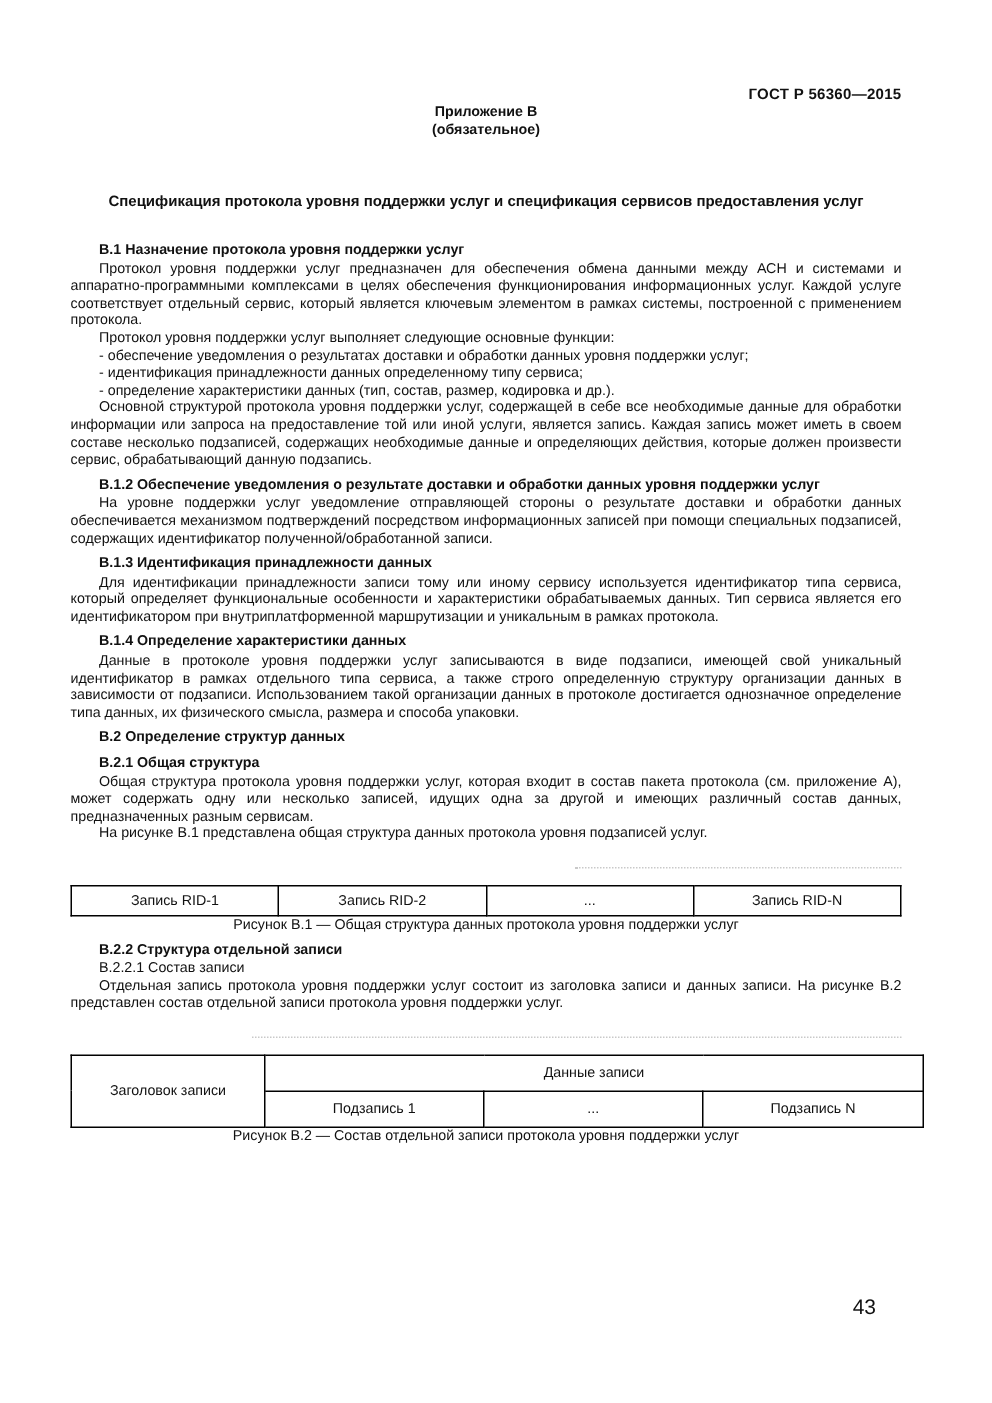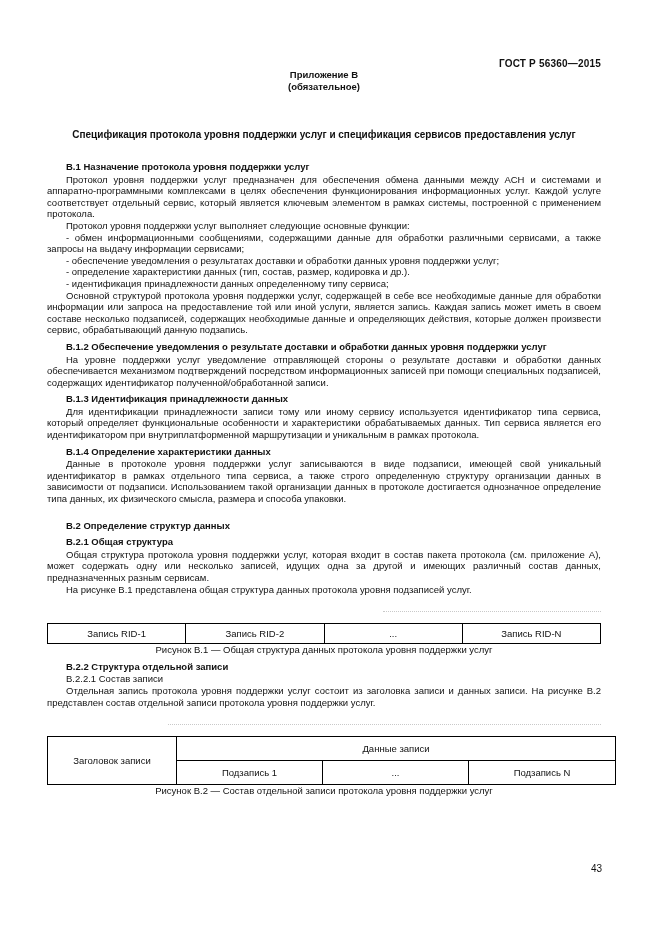--- a/index.html
+++ b/index.html
@@ -16,61 +16,60 @@
   .doc-ref { text-align: right; font-weight: bold; font-size: 10px; letter-spacing: .2px; }
 
   .appendix { text-align: center; font-weight: bold; font-size: 9.5px; line-height: 11.5px; }
 
   .doc-title { margin-top: 37px; text-align: center; font-weight: bold; font-size: 10px; line-height: 12px; padding: 0 4px; }
 
   .content { margin-top: 20px; font-size: 9.5px; line-height: 11.6px; text-align: justify; }
   .content p { margin: 0; }
   .content p.para, .content p.li { text-indent: 19px; }
   .content p.h { font-weight: bold; text-indent: 19px; margin-top: 5px; margin-bottom: 1px; }
-  .content p.h-big { margin-top: 15px; }
+  .content p.h-big { margin-top: 5px; }
   .content p.sub { text-indent: 19px; }
 
   .fig-wrap { margin-top: 16px; }
   .artifact { border-top: 1px dotted #c9c9c9; height: 0; margin-left: auto; margin-bottom: 11px; }
   .a1 { width: 218px; }
   .a2 { width: 433px; }
 
   table.fig { border-collapse: collapse; width: 100%; table-layout: fixed; font-size: 9.5px; }
   table.fig td { border: 1px solid #000; text-align: center; vertical-align: middle; padding: 4px 3px; line-height: 11px; }
   table.fig2 td { padding: 6px 3px; margin-top: 48px; }
 
   .caption { margin-top: 11px; text-align: center; text-indent: 0 !important; }
 
   .sec-b22 { margin-top: 15px; }
 
-  .page-num { position: absolute; right: 45px; top: 863px; font-size: 10px; margin-left: 20px; }
+  .page-num { position: absolute; right: 63px; top: 863px; font-size: 14px; margin-left: 20px; }
 </style>
 </head>
 <body>
 
 <div class="page">
 
   <div class="doc-ref">ГОСТ Р 56360—2015</div>
 
   <div class="appendix">
     <div>Приложение В</div>
     <div>(обязательное)</div>
   </div>
 
   <div class="doc-title">Спецификация протокола уровня поддержки услуг и спецификация сервисов предоставления услуг</div>
 
   <div class="content">
 
     <p class="h">В.1 Назначение протокола уровня поддержки услуг</p>
     <p class="para">Протокол уровня поддержки услуг предназначен для обеспечения обмена данными между АСН и системами и аппаратно-программными комплексами в целях обеспечения функционирования информационных услуг. Каждой услуге соответствует отдельный сервис, который является ключевым элементом в рамках системы, построенной с применением протокола.</p>
     <p class="para">Протокол уровня поддержки услуг выполняет следующие основные функции:</p>
-    <p class="li">- обмен информационными сообщениями, содержащими данные для обработки различными сервисами, а также запросы на выдачу информации сервисами;</p>
     <p class="li">- обеспечение уведомления о результатах доставки и обработки данных уровня поддержки услуг;</p>
+    <p class="li">- идентификация принадлежности данных определенному типу сервиса;</p>
     <p class="li">- определение характеристики данных (тип, состав, размер, кодировка и др.).</p>
-    <p class="li">- идентификация принадлежности данных определенному типу сервиса;</p>
 
     <p class="para">Основной структурой протокола уровня поддержки услуг, содержащей в себе все необходимые данные для обработки информации или запроса на предоставление той или иной услуги, является запись. Каждая запись может иметь в своем составе несколько подзаписей, содержащих необходимые данные и определяющих действия, которые должен произвести сервис, обрабатывающий данную подзапись.</p>
 
     <p class="h">В.1.2 Обеспечение уведомления о результате доставки и обработки данных уровня поддержки услуг</p>
     <p class="para">На уровне поддержки услуг уведомление отправляющей стороны о результате доставки и обработки данных обеспечивается механизмом подтверждений посредством информационных записей при помощи специальных подзаписей, содержащих идентификатор полученной/обработанной записи.</p>
 
     <p class="h">В.1.3 Идентификация принадлежности данных</p>
     <p class="para">Для идентификации принадлежности записи тому или иному сервису используется идентификатор типа сервиса, который определяет функциональные особенности и характеристики обрабатываемых данных. Тип сервиса является его идентификатором при внутриплатформенной маршрутизации и уникальным в рамках протокола.</p>
 
     <p class="h">В.1.4 Определение характеристики данных</p>

